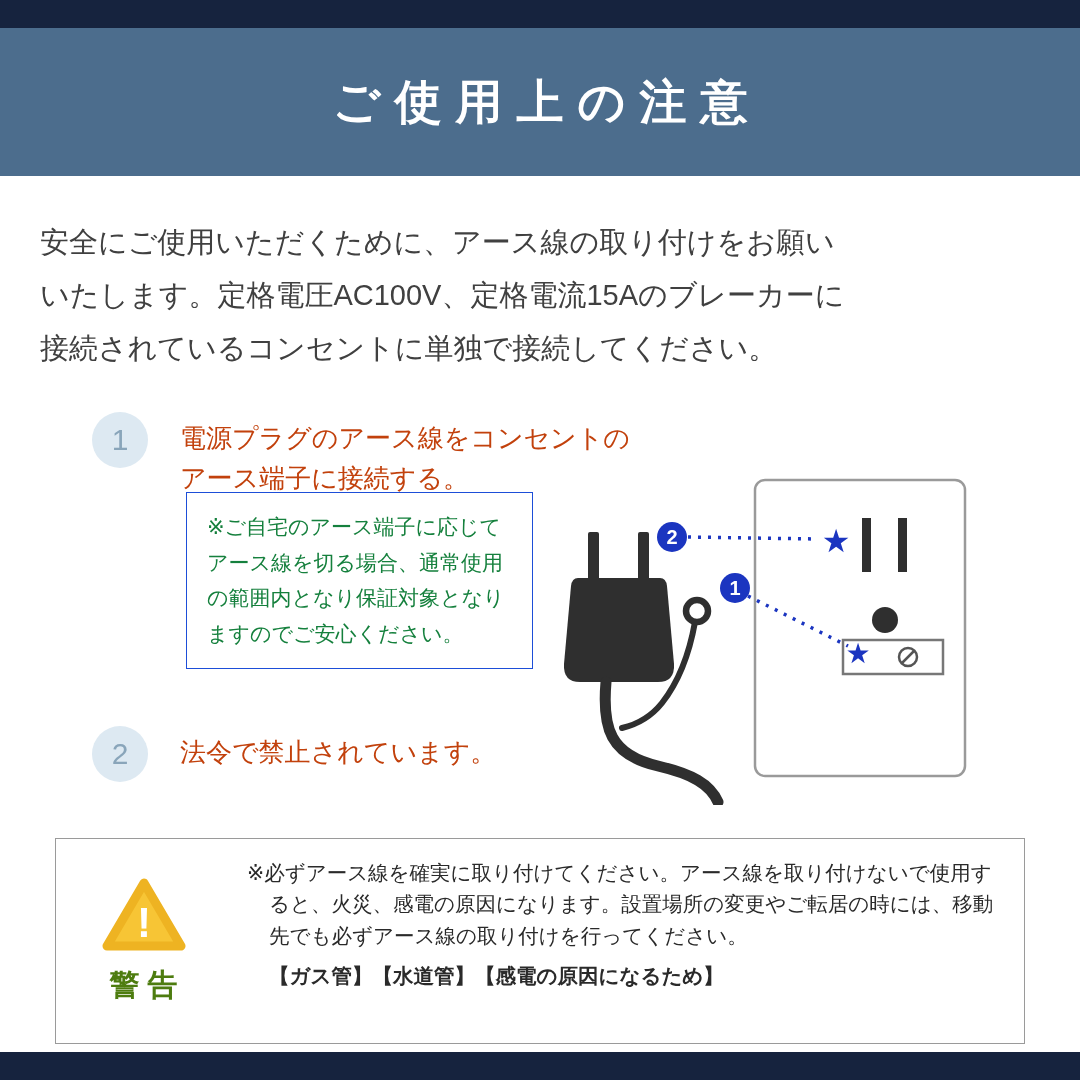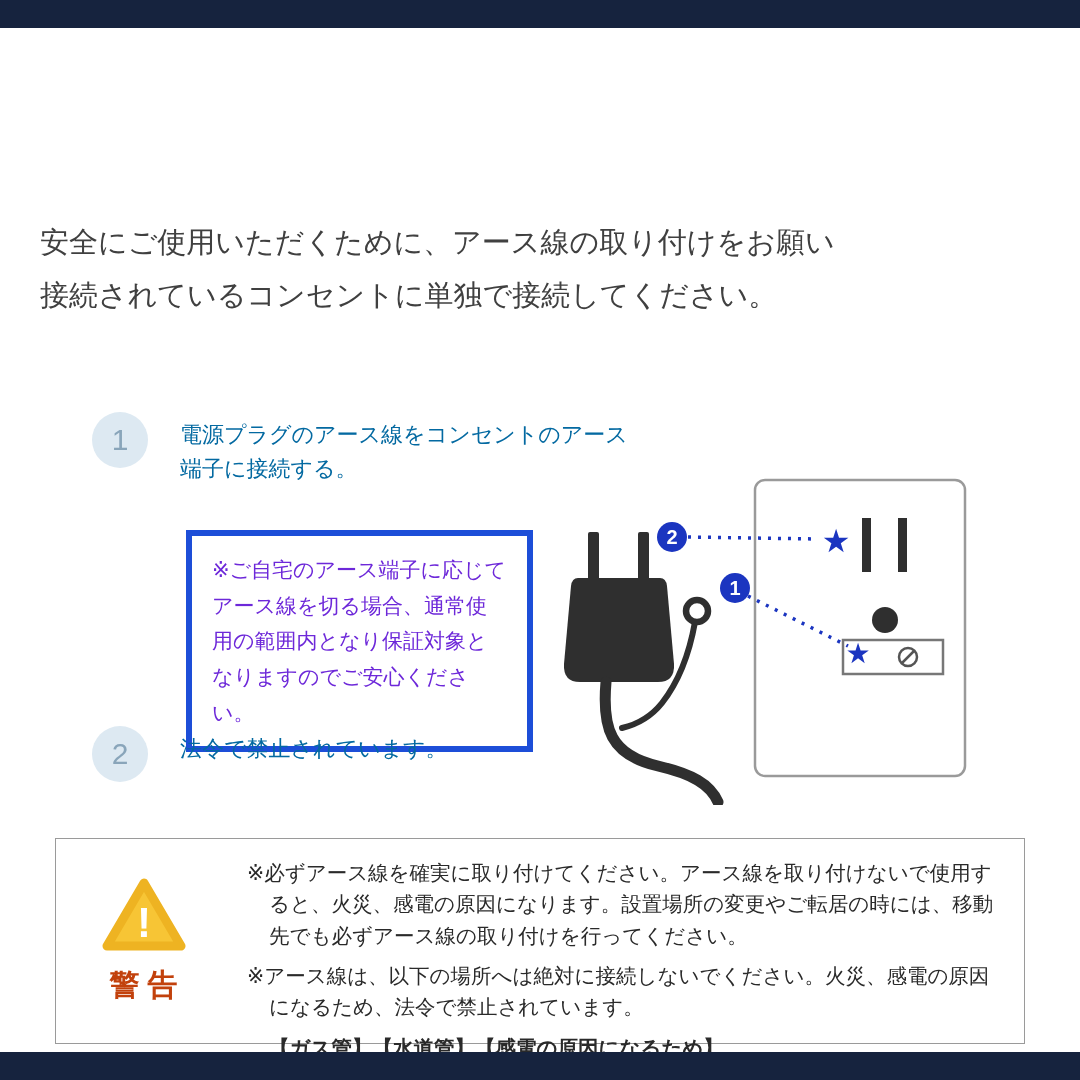--- a/index.html
+++ b/index.html
@@ -24,56 +24,60 @@
     font-size:29px;line-height:1.82;color:#404040;font-weight:500;
   }
 
   .step{position:absolute;display:flex;align-items:flex-start;}
   .step1{top:412px;left:92px;}
   .step2{top:726px;left:92px;}
   .step-num{
     flex:0 0 auto;width:56px;height:56px;border-radius:50%;background:#dde9f2;color:#89a5ba;
     font-size:30px;display:flex;align-items:center;justify-content:center;margin-right:32px;
   }
-  .step-text{font-size:22px;line-height:1.55;color:#0369a1;padding-top:6px;}
+  .step-text{font-size:26px;line-height:1.55;color:#c2410c;padding-top:6px;}
   .step1 .step-text{width:462px;}
 
   .note{
-    position:absolute;top:530px;left:186px;width:347px;box-sizing:border-box;
-    border:6px solid #1d4ed8;padding:16px 20px;font-size:21px;line-height:1.7;color:#6d28d9;
+    position:absolute;top:492px;left:186px;width:347px;box-sizing:border-box;
+    border:1px solid #1d4ed8;padding:16px 20px;font-size:21px;line-height:1.7;color:#15803d;
   }
 
   .illustration{position:absolute;left:540px;top:460px;width:450px;height:345px;}
 
   .warning{
     position:absolute;top:838px;left:55px;width:970px;height:206px;box-sizing:border-box;
     border:1px solid #9a9a9a;display:flex;background:#ffffff;
   }
   .warning-icon-col{
     flex:0 0 175px;display:flex;flex-direction:column;align-items:center;padding-top:38px;
   }
   .warning-icon-col .tri{width:84px;height:76px;}
   .warning-label{
-    margin-top:12px;font-size:30px;font-weight:bold;color:#c2410c;letter-spacing:8px;text-indent:8px;
+    margin-top:12px;font-size:30px;font-weight:bold;color:#4d7c0f;letter-spacing:8px;text-indent:8px;
   }
   .warning-texts{flex:1;padding:18px 26px 0 8px;font-size:20.5px;line-height:1.53;color:#2a2a2a;}
   .warning-texts p{margin:0 0 9px 8px;}
   .warning-texts p.hang{padding-left:22px;text-indent:-22px;}
   .warning-texts p.indent{padding-left:22px;font-weight:bold;}
 </style>
 </head>
 <body>
 
 <div class="page">
 
   <div class="bar top"></div>
 
+  <header class="header">
+    <h1>ご使用上の注意</h1>
+  </header>
 
   <div class="intro">
     <div>安全にご使用いただくために、アース線の取り付けをお願い</div>
+    <div>いたします。定格電圧AC100V、定格電流15Aのブレーカーに</div>
     <div>接続されているコンセントに単独で接続してください。</div>
   </div>
 
   <div class="step step1">
     <div class="step-num">1</div>
     <div class="step-text">電源プラグのアース線をコンセントのアース端子に接続する。</div>
   </div>
 
   <div class="note">
     <span>※ご自宅のアース端子に応じてアース線を切る場合、通常使用の範囲内となり保証対象となりますのでご安心ください。</span>
@@ -124,20 +128,19 @@
   <section class="warning">
     <div class="warning-icon-col">
       <svg class="tri" viewBox="0 0 84 76">
         <polygon points="42,6 79,69 5,69" fill="#f7c535" stroke="#eeb322" stroke-width="9" stroke-linejoin="round"></polygon>
         <text x="42" y="60" text-anchor="middle" font-size="42" font-weight="bold" fill="#ffffff">!</text>
       </svg>
       <div class="warning-label">警告</div>
     </div>
     <div class="warning-texts">
       <p class="hang">※必ずアース線を確実に取り付けてください。アース線を取り付けないで使用すると、火災、感電の原因になります。設置場所の変更やご転居の時には、移動先でも必ずアース線の取り付けを行ってください。</p>
-      <p class="hang">※アース線は、以下の場所へは絶対に接続しないでください。火災、感電の原因になるため、法令で禁止されています。</p>
       <p class="indent">【ガス管】【水道管】【感電の原因になるため】</p>
     </div>
   </section>
 
   <div class="bar bottom"></div>
 
 </div>
 
 </body></html>

